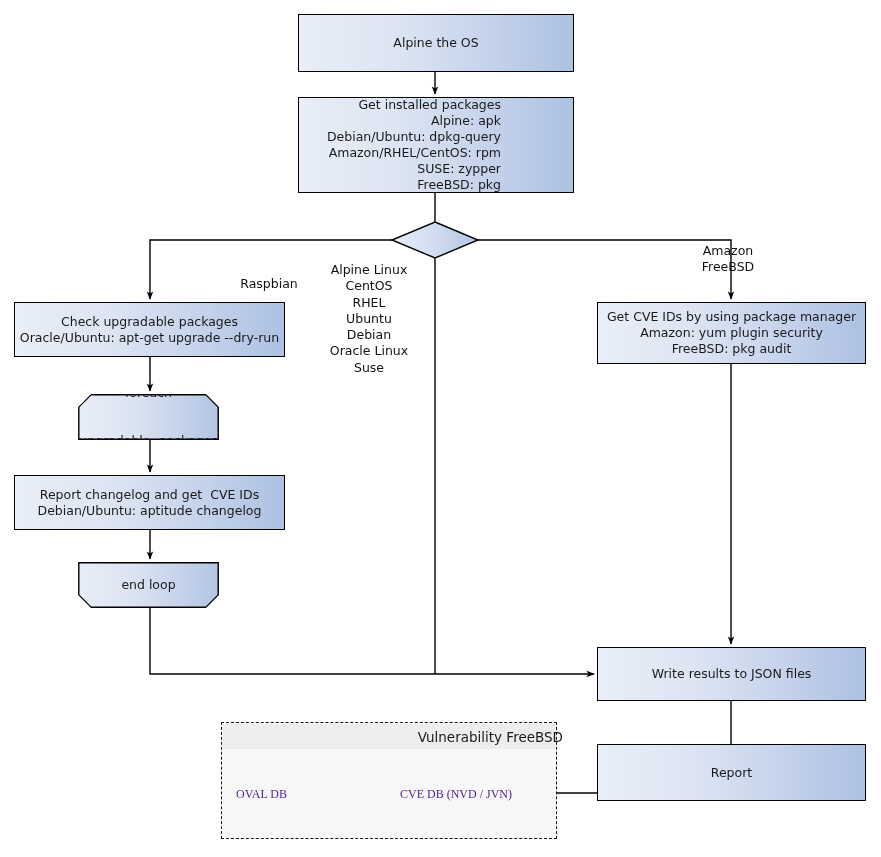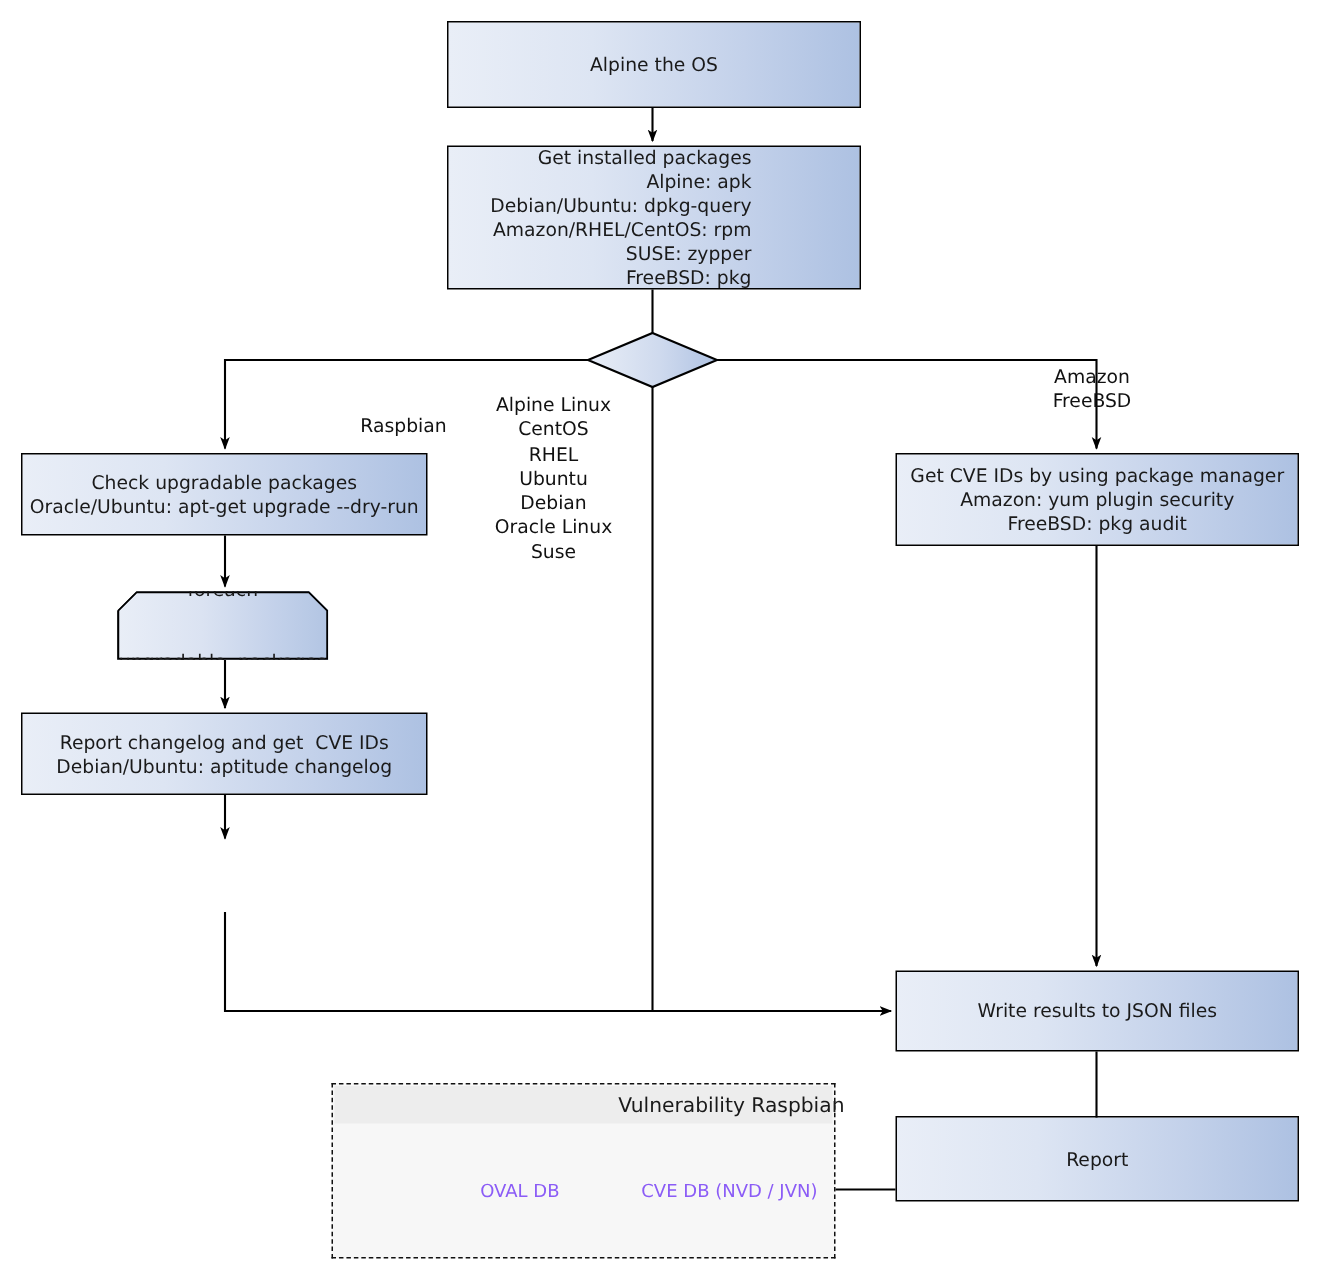--- a/index.html
+++ b/index.html
@@ -92,23 +92,24 @@
     justify-content: flex-end;
     font-size: 13.5px;
     color: #1a1a1a;
     white-space: pre;
     overflow: visible;
   }
   .group-title-text { transform: translateX(8px); }
   .db-label {
     position: absolute;
     font-size: 12px;
-    color: #8b5cf6;
-    text-align: right;
-    white-space: pre;
+    color: #4c1d95;
+    text-align: left;
+    white-space: pre;
+    font-family: Liberation Serif, serif;
   }
 </style>
 </head>
 <body>
 
 <div id="canvas">
 
   <svg class="svg-layer" viewBox="0 0 881 857" width="881" height="857">
     <defs>
       <marker id="arrowhead" markerWidth="9" markerHeight="9" refX="7.6" refY="3.6" orient="auto" markerUnits="userSpaceOnUse">
@@ -210,36 +211,42 @@
       <span style="display:block;">foreach</span>
       <span style="display:block;">upgradable  packages</span>
     </div>
   </div>
 
   <div class="node proc" style="left:14px; top:475px; width:271px; height:55px;">
     <span class="proc-line">Report changelog and get  CVE IDs</span>
     <span class="proc-line">Debian/Ubuntu: aptitude changelog</span>
   </div>
 
+  <div class="loopend" style="left:78px; top:562px; width:141px; height:46px; border:0;">
+    <svg class="svg-layer" style="width:141px; height:46px; left:0; top:0;" viewBox="0 0 141 46">
+      <polygon points="0.8,0.8 140.2,0.8 140.2,33 128,45.2 13,45.2 0.8,33" fill="none" stroke="#000000" stroke-width="1.4"></polygon>
+    </svg>
+    <span style="position:relative;">end loop</span>
+  </div>
 
   <div class="node proc" style="left:597px; top:302px; width:269px; height:62px;">
     <span class="proc-line">Get CVE IDs by using package manager</span>
     <span class="proc-line">Amazon: yum plugin security</span>
     <span class="proc-line">FreeBSD: pkg audit</span>
   </div>
 
   <div class="node proc" style="left:597px; top:647px; width:269px; height:54px;">
     <span class="proc-line">Write results to JSON files</span>
   </div>
 
   <div class="node proc" style="left:597px; top:744px; width:269px; height:57px;">
     <span class="proc-line">Report</span>
   </div>
 
   <div class="group-box" style="left:221px; top:722px; width:336px; height:117px;"></div>
   <div class="group-title-bar" style="left:223px; top:724px; width:332px; height:25px;">
-    <span class="group-title-text">Vulnerability Raspbian</span>
+    <span class="group-title-text">Vulnerability FreeBSD</span>
   </div>
 
   <div class="db-label" style="left:236px; top:787px; width:137px;">OVAL DB</div>
   <div class="db-label" style="left:400px; top:787px; width:145px;">CVE DB (NVD / JVN)</div>
 
 </div>
 
 </body></html>

